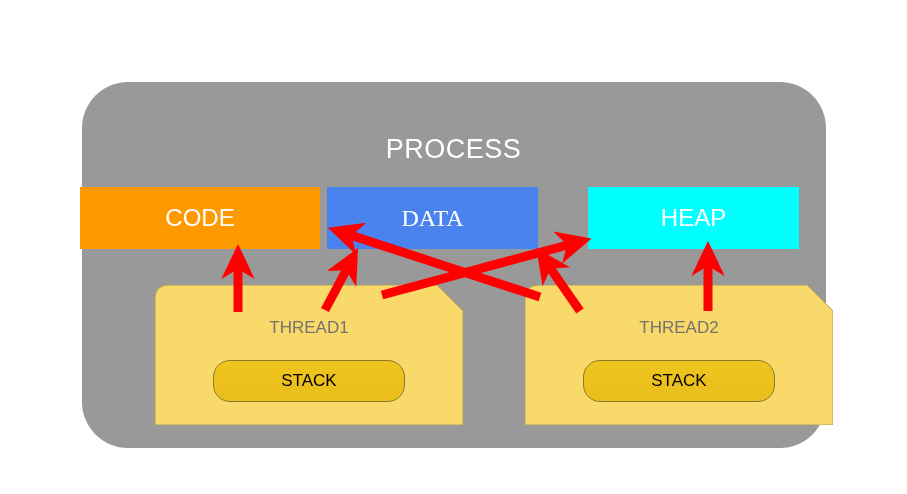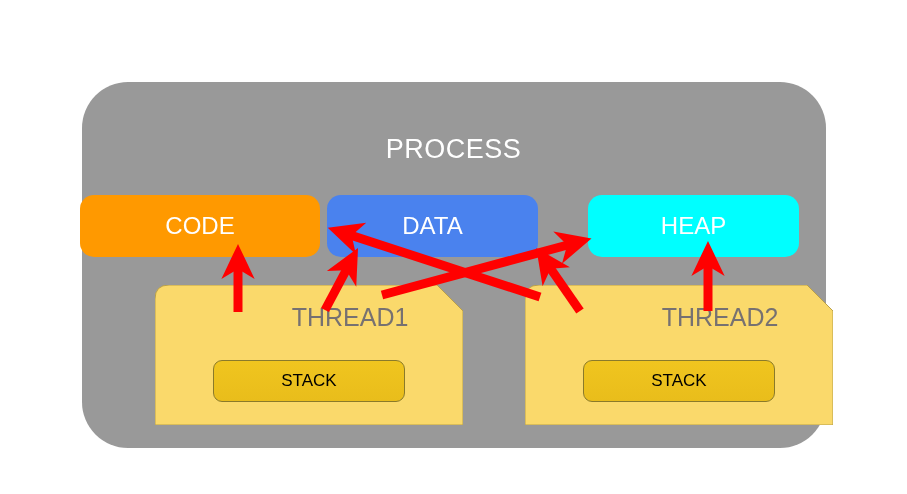--- a/index.html
+++ b/index.html
@@ -37,39 +37,39 @@
     color: #ffffff;
     font-size: 27px;
     letter-spacing: 0.5px;
     line-height: 34px;
     white-space: nowrap;
     margin-top: 32px;
   }
   
   .segment {
     position: absolute;
-    top: 195px;
+    top: 187px;
     height: 62px;
     color: #ffffff;
     font-size: 24px;
     display: flex;
     align-items: center;
     justify-content: center;
     box-sizing: border-box;
-    border-radius: 14px;
   }
   #segment-code {
     left: 80px;
     width: 240px;
     background: #FF9900;
   }
   #segment-data {
     left: 327px;
     width: 211px;
     background: #4A82EE;
+    font-family: Liberation Serif, serif;
   }
   #segment-heap {
     left: 588px;
     width: 211px;
     background: #00FFFF;
   }
   
   .thread-card {
     position: absolute;
     top: 285px;
@@ -81,38 +81,37 @@
   .thread-shape {
     position: absolute;
     left: 0;
     top: 0;
     width: 100%;
     height: 100%;
   }
   .thread-label {
     position: absolute;
     left: 0;
-    top: 17px;
+    top: 28px;
     width: 100%;
     text-align: center;
     color: #767171;
-    font-size: 25px;
+    font-size: 17px;
     line-height: 30px;
     white-space: nowrap;
-    padding-left: 41px;
   }
   .stack-box {
     position: absolute;
     left: 58px;
     top: 75px;
     width: 192px;
     height: 42px;
     background: linear-gradient(180deg, #F0C51F 0%, #E9BD1B 100%);
     border: 1px solid #8a7a2a;
-    border-radius: 9px;
+    border-radius: 17px;
     color: #000000;
     font-size: 17px;
     display: flex;
     align-items: center;
     justify-content: center;
     box-sizing: border-box;
   }
   
   #arrow-layer {
     position: absolute;

